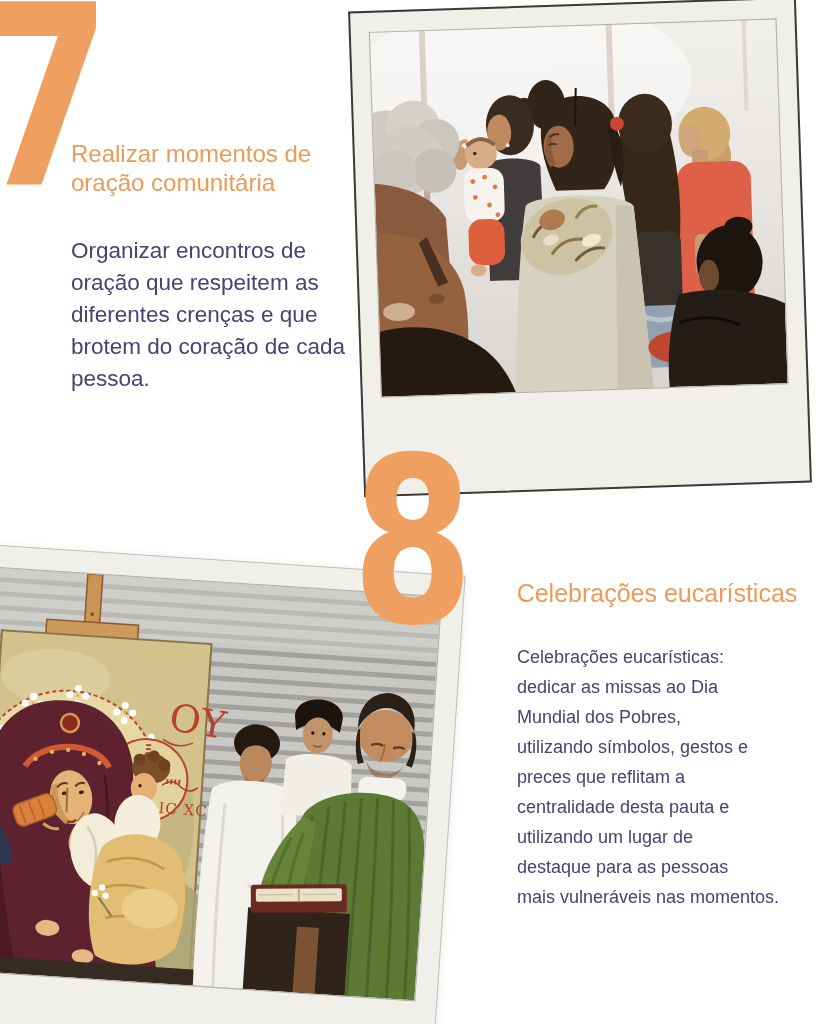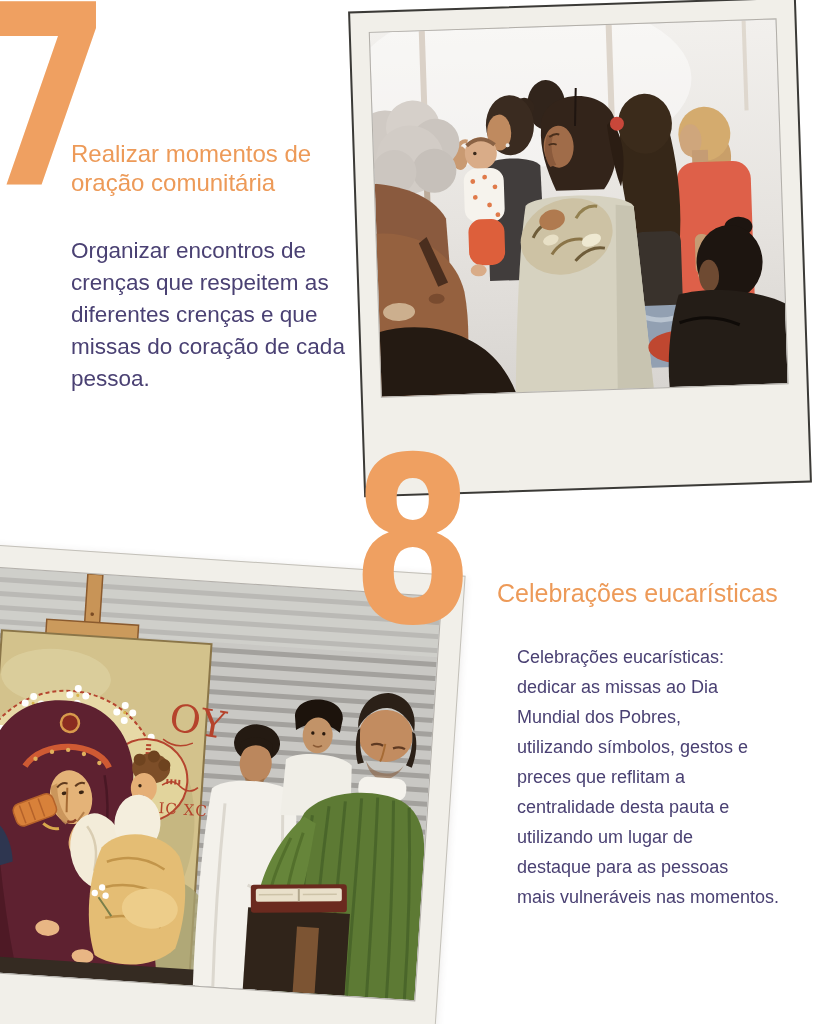--- a/index.html
+++ b/index.html
@@ -5,21 +5,21 @@
   html,body{margin:0;padding:0;background:#ffffff;}
   .page{position:relative;width:819px;height:1024px;overflow:hidden;background:var(--page-bg,#fff);
         font-family:"Liberation Sans",sans-serif;}
   .digit{position:absolute;font-family:"DejaVu Sans",sans-serif;font-weight:700;
          color:var(--accent-orange,#EFA061);line-height:1;transform:scaleX(.76);
          transform-origin:left top;z-index:6;user-select:none;}
   .digit-7{font-size:252px;left:-22px;top:-28px;}
   .digit-8{font-size:230px;left:352px;top:428px;}
   .heading{position:absolute;font-weight:400;color:var(--heading-orange,#ED9A58);z-index:4;}
   .sec7-heading{left:71px;top:139px;font-size:24px;line-height:29px;width:300px;}
-  .sec8-heading{left:497px;top:578px;font-size:25px;line-height:30px;width:320px;}
+  .sec8-heading{left:497px;top:578px;font-size:25px;line-height:30px;width:320px;text-align:center;}
   .bodytext{position:absolute;color:var(--body-purple,#4A4173);z-index:4;margin-top:28px;}
   .sec7-body{left:71px;top:207px;font-size:22.5px;line-height:32px;width:300px;}
   .sec8-body{left:517px;top:614px;font-size:18px;line-height:30px;width:320px;}
   .polaroid{position:absolute;background:var(--frame-cream,#F1EFE9);box-sizing:border-box;}
   .polaroid-top{left:356px;top:4px;width:448px;height:486px;padding:20px 19px 0;
                 transform:rotate(-1.9deg);border:2px solid var(--frame-border-dark,#3B3A37);z-index:2;}
   .polaroid-bottom{left:-72px;top:558px;width:520px;height:548px;padding:22px;
                 transform:rotate(3.8deg);border:1px solid var(--frame-border-light,#C3C0B9);
                 box-shadow:0 2px 8px rgba(70,60,50,.12);z-index:1;}
   .photo{width:100%;overflow:hidden;background:#ddd;outline:1px solid rgba(60,55,50,.35);}
@@ -33,23 +33,23 @@
 <div class="page">
 
   <div class="digit digit-7">7</div>
 
   <div class="heading sec7-heading">
       <div>Realizar momentos de</div>
       <div>oração comunitária</div>
     </div>
   <div class="bodytext sec7-body">
       <div>Organizar encontros de</div>
-      <div>crenças que respeitem as</div>
+      <div>oração que respeitem as</div>
       <div>diferentes crenças e que</div>
-      <div>missas do coração de cada</div>
+      <div>brotem do coração de cada</div>
       <div>pessoa.</div>
     </div>
 
   <div class="polaroid polaroid-top">
     <div class="photo photo-1">
       <svg viewBox="0 0 406 364" preserveAspectRatio="none">
         <defs>
           <linearGradient id="wall" x1="0" y1="0" x2="0" y2="1">
             <stop offset="0" stop-color="#f2f0ed"></stop>
               <stop offset="0.55" stop-color="#e6e3df"></stop>

